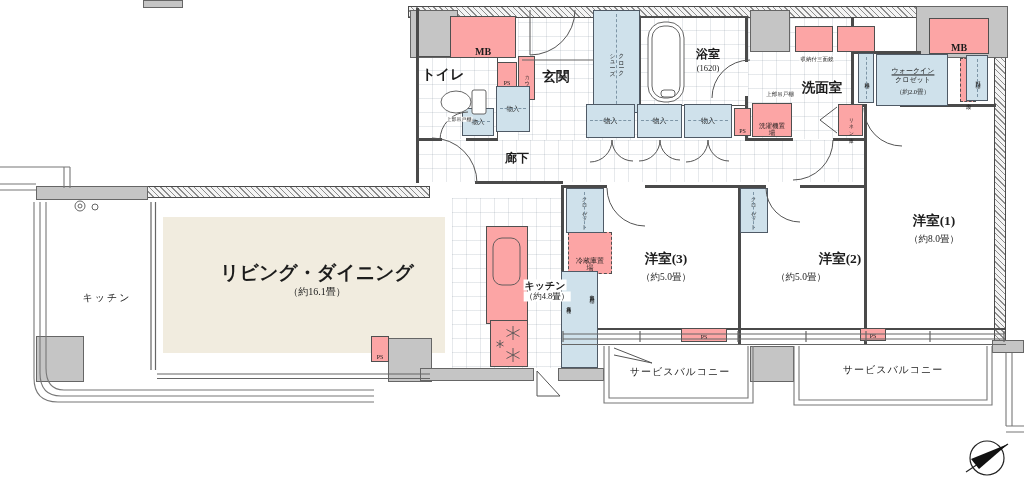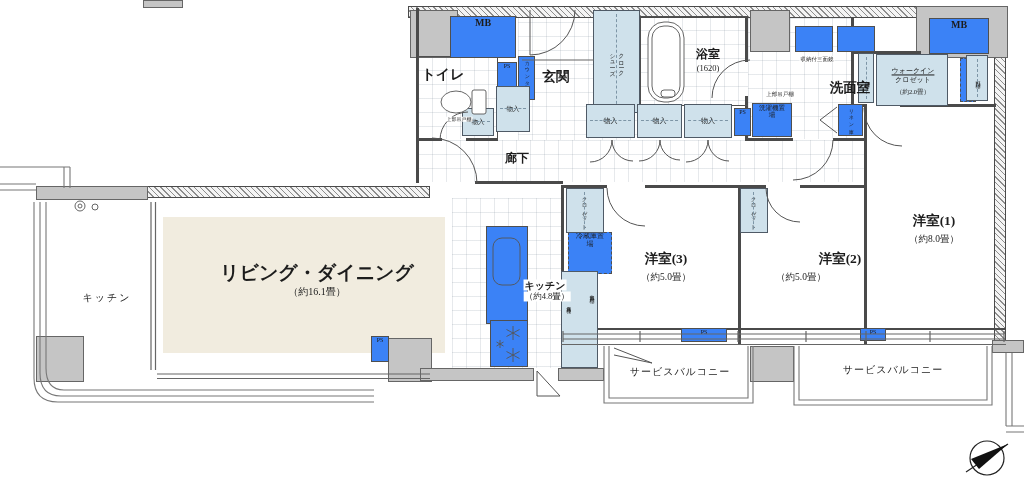--- a/index.html
+++ b/index.html
@@ -10,22 +10,22 @@
         background-image:linear-gradient(rgba(120,135,150,.18) 1px,transparent 1px),
                          linear-gradient(90deg,rgba(120,135,150,.18) 1px,transparent 1px);
         background-size:14px 14px;}
   .beige{position:absolute;background:#f1ecdf;}
   
   .w{position:absolute;background:#4a4a4a;z-index:3;}
   .hatch{position:absolute;z-index:3;box-sizing:border-box;border:1px solid #4a4a4a;
          background:repeating-linear-gradient(45deg,#8d8d8d 0 1px,#f4f4f4 1px 4px);}
   .gy{position:absolute;z-index:3;box-sizing:border-box;background:#c5c5c5;border:1px solid #666;}
   
-  .box{position:absolute;z-index:4;box-sizing:border-box;background:#3b82f6;border:1px solid #4f4f4f;
-       display:flex;align-items:flex-start;justify-content:center;text-align:center;line-height:1.1;}
+  .box{position:absolute;z-index:4;box-sizing:border-box;background:#fca5a5;border:1px solid #4f4f4f;
+       display:flex;align-items:flex-end;justify-content:center;text-align:center;line-height:1.1;}
   .st{position:absolute;z-index:4;box-sizing:border-box;background:#cfe1eb;border:1px solid #4f5a66;
       display:flex;align-items:center;justify-content:center;text-align:center;line-height:1.15;}
   .st.dashmid::after{content:"";position:absolute;left:3px;right:3px;top:48%;border-top:1px dashed #7d95a6;}
   .st.dashv::after{content:"";position:absolute;top:3px;bottom:3px;left:48%;border-left:1px dashed #7d95a6;}
   .dash{border-style:dashed;margin-left:12px;}
   .outline{position:absolute;z-index:4;box-sizing:border-box;background:transparent;border:1.6px solid #4f4f4f;}
   .nobot{border-bottom:none;}
   .noright{border-right:none;}
   
   .lb{position:absolute;z-index:6;transform:translate(-50%,-50%);text-align:center;
@@ -231,21 +231,21 @@
       <line x1="966" y1="472" x2="1008" y2="444" stroke="#222" stroke-width="1.2"></line>
       <path d="M1008,444 L971,459 L979,469 Z" fill="#111" stroke="none"></path>
     </g>
   </svg>
 
   <div class="lb f11 b" style="left:443px;top:75px;"><span>トイレ</span></div>
   <div class="lb f45" style="left:459px;top:120px;"><span class="bgw">上部吊戸棚</span></div>
   <div class="lb f13 b" style="left:556px;top:77px;"><span>玄関</span></div>
   <div class="lb f12 b" style="left:708px;top:55px;"><span>浴室</span></div>
   <div class="lb f8" style="left:708px;top:69px;"><span>(1620)</span></div>
-  <div class="lb f13 b" style="left:850px;top:88px;"><span>洗面室</span></div>
+  <div class="lb f13 b" style="left:822px;top:88px;"><span>洗面室</span></div>
   <div class="lb f55" style="left:817px;top:60px;"><span class="bgw">収納付三面鏡</span></div>
   <div class="lb f55" style="left:780px;top:95px;"><span class="bgw">上部吊戸棚</span></div>
   <div class="lb f12 b" style="left:517px;top:159px;"><span>廊下</span></div>
   <div class="lb f7" style="left:913px;top:72px;text-decoration:underline;"><span>ウォークイン</span></div>
   <div class="lb f7" style="left:913px;top:81px;"><span>クロゼット</span></div>
   <div class="lb f65" style="left:913px;top:92px;"><span>（約2.0畳）</span></div>
   <div class="lb f15 b" style="left:317px;top:273px;"><span>リビング・ダイニング</span></div>
   <div class="lb f10" style="left:317px;top:291px;"><span>（約16.1畳）</span></div>
   <div class="lb f10" style="left:107px;top:297px;letter-spacing:2px;"><span>キッチン</span></div>
   <div class="lb f10 b" style="left:545px;top:285px;"><span class="bgw">キッチン</span></div>

